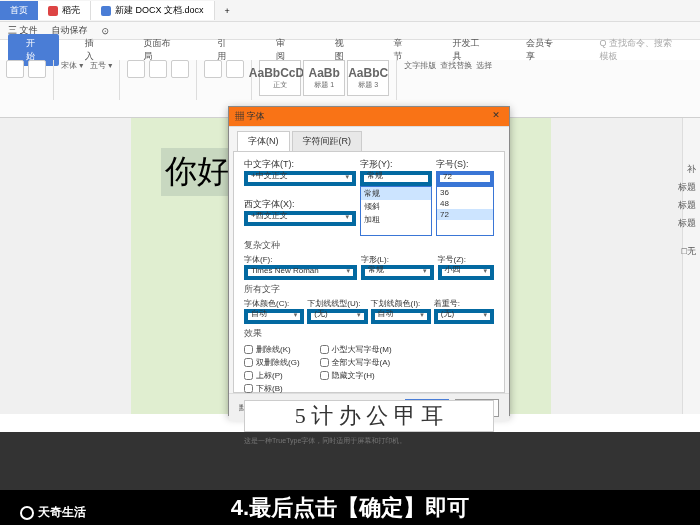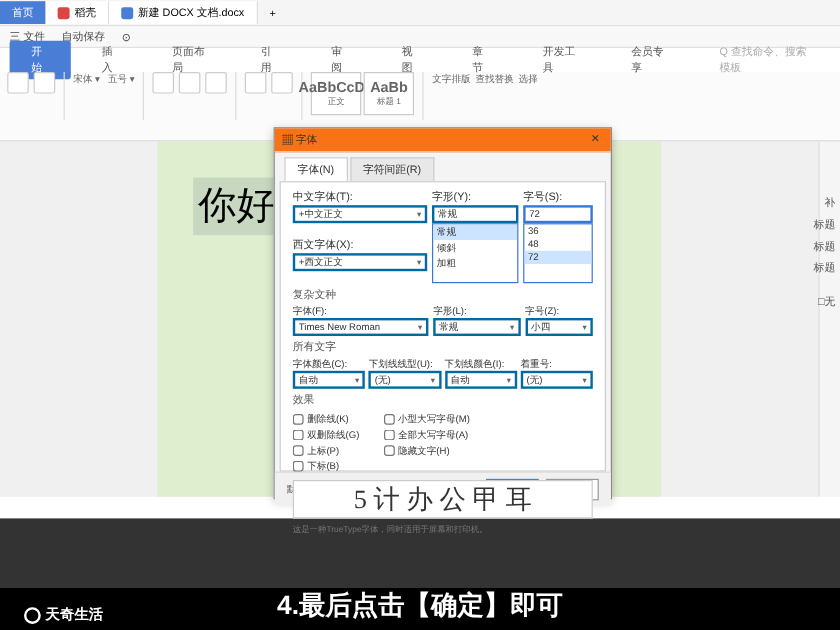--- a/index.html
+++ b/index.html
@@ -28,34 +28,34 @@
 .rlabels{position:absolute;right:4px;top:160px;font-size:9px;color:#555;line-height:18px;text-align:right}
 .status{position:absolute;bottom:0;left:0;right:0;height:18px;background:#f0f0f0;border-top:1px solid #ccc;display:flex;align-items:center;padding:0 8px;font-size:8px;color:#666;gap:10px}
 .dialog{position:absolute;left:228px;top:106px;width:282px;height:310px;background:#f4f4f4;border:1px solid #888;box-shadow:0 2px 8px rgba(0,0,0,.3);font-size:9px;color:#333}
 .dtitle{height:20px;display:flex;align-items:center;justify-content:space-between;padding:0 6px;background:#f97316;border-bottom:1px solid #ddd}
 .dtitle .x{width:14px;height:14px;text-align:center;cursor:pointer}
 .dtabs{display:flex;padding:4px 8px 0;gap:2px}
 .dtab{padding:3px 10px;background:#e8e8e8;border:1px solid #ccc;border-bottom:none;font-size:9px}
 .dtab.active{background:#fff}
 .dbody{padding:6px 10px;background:#fff;margin:0 4px;border:1px solid #ccc;height:242px;position:relative}
 .lbl{font-size:9px;width:58px}
-.sel-box{flex:1;height:15px;border:2px solid #0369a1;background:#fff;font-size:8px;padding:1px 3px;display:flex;align-items:center;justify-content:space-between}
+.sel-box{flex:1;height:15px;border:4px solid #0369a1;background:#fff;font-size:8px;padding:1px 3px;display:flex;align-items:flex-end;justify-content:space-between}
 .listbox{border:1px solid #3a76d6;background:#fff;font-size:8px;height:50px;overflow:hidden}
 .listbox .opt{padding:1px 3px}
 .listbox .opt.hl{background:#cce4ff}
 .section-lbl{font-size:9px;color:#555;margin:3px 0 2px}
 .cb{display:flex;align-items:center;gap:3px;font-size:8px;margin:2px 0}
 .cb input{width:9px;height:9px}
 .preview{height:32px;border:1px solid #ccc;background:#fff;display:flex;align-items:center;justify-content:center;font-family:"SimSun",serif;font-size:22px;margin:4px 0;overflow:hidden}
 .dfoot{height:28px;display:flex;align-items:center;justify-content:space-between;padding:0 10px;background:#f0f0f0;border-top:1px solid #ddd}
 .dfoot .left{display:flex;gap:6px;font-size:8px;color:#666}
 .dfoot .btns{display:flex;gap:6px}
 .btn{width:44px;height:18px;border:1px solid #999;background:#fdfdfd;font-size:9px;display:flex;align-items:center;justify-content:center;cursor:pointer}
 .btn.primary{border:1px solid #4a7dd6}
-.caption{position:absolute;bottom:0;left:0;right:0;height:35px;background:#000;color:#fff;display:flex;justify-content:center;font-size:22px;font-weight:bold}
+.caption{position:absolute;bottom:0;left:0;right:0;height:35px;background:#000;color:#fff;display:flex;align-items:center;justify-content:center;font-size:22px;font-weight:bold}
 .logo{position:absolute;left:20px;bottom:4px;color:#fff;font-size:12px;display:flex;align-items:center;gap:4px}
 .logo-ico{width:14px;height:14px;border:2px solid #fff;border-radius:50%}
 .arr{font-size:7px;color:#666}
 .tri{display:flex;gap:4px}
 .tri>div{flex:1}
 </style>
 </head>
 <body>
 
 <div class="app">
@@ -105,20 +105,24 @@
     <div class="ribsep"></div>
     <div class="style-box">
       <div class="style-item">
           <span class="big">AaBbCcDd</span>
           <span>正文</span>
         </div>
       <div class="style-item">
           <span class="big">AaBb</span>
           <span>标题 1</span>
         </div>
+      <div class="style-item">
+          <span class="big">AaBbC</span>
+          <span>标题 3</span>
+        </div>
     </div>
     <div class="ribsep"></div>
     <span>文字排版</span>
     <span>查找替换</span>
     <span>选择</span>
   </div>
 
   <div class="canvas">
     <div class="page">
       <span class="sel">你好你</span>

